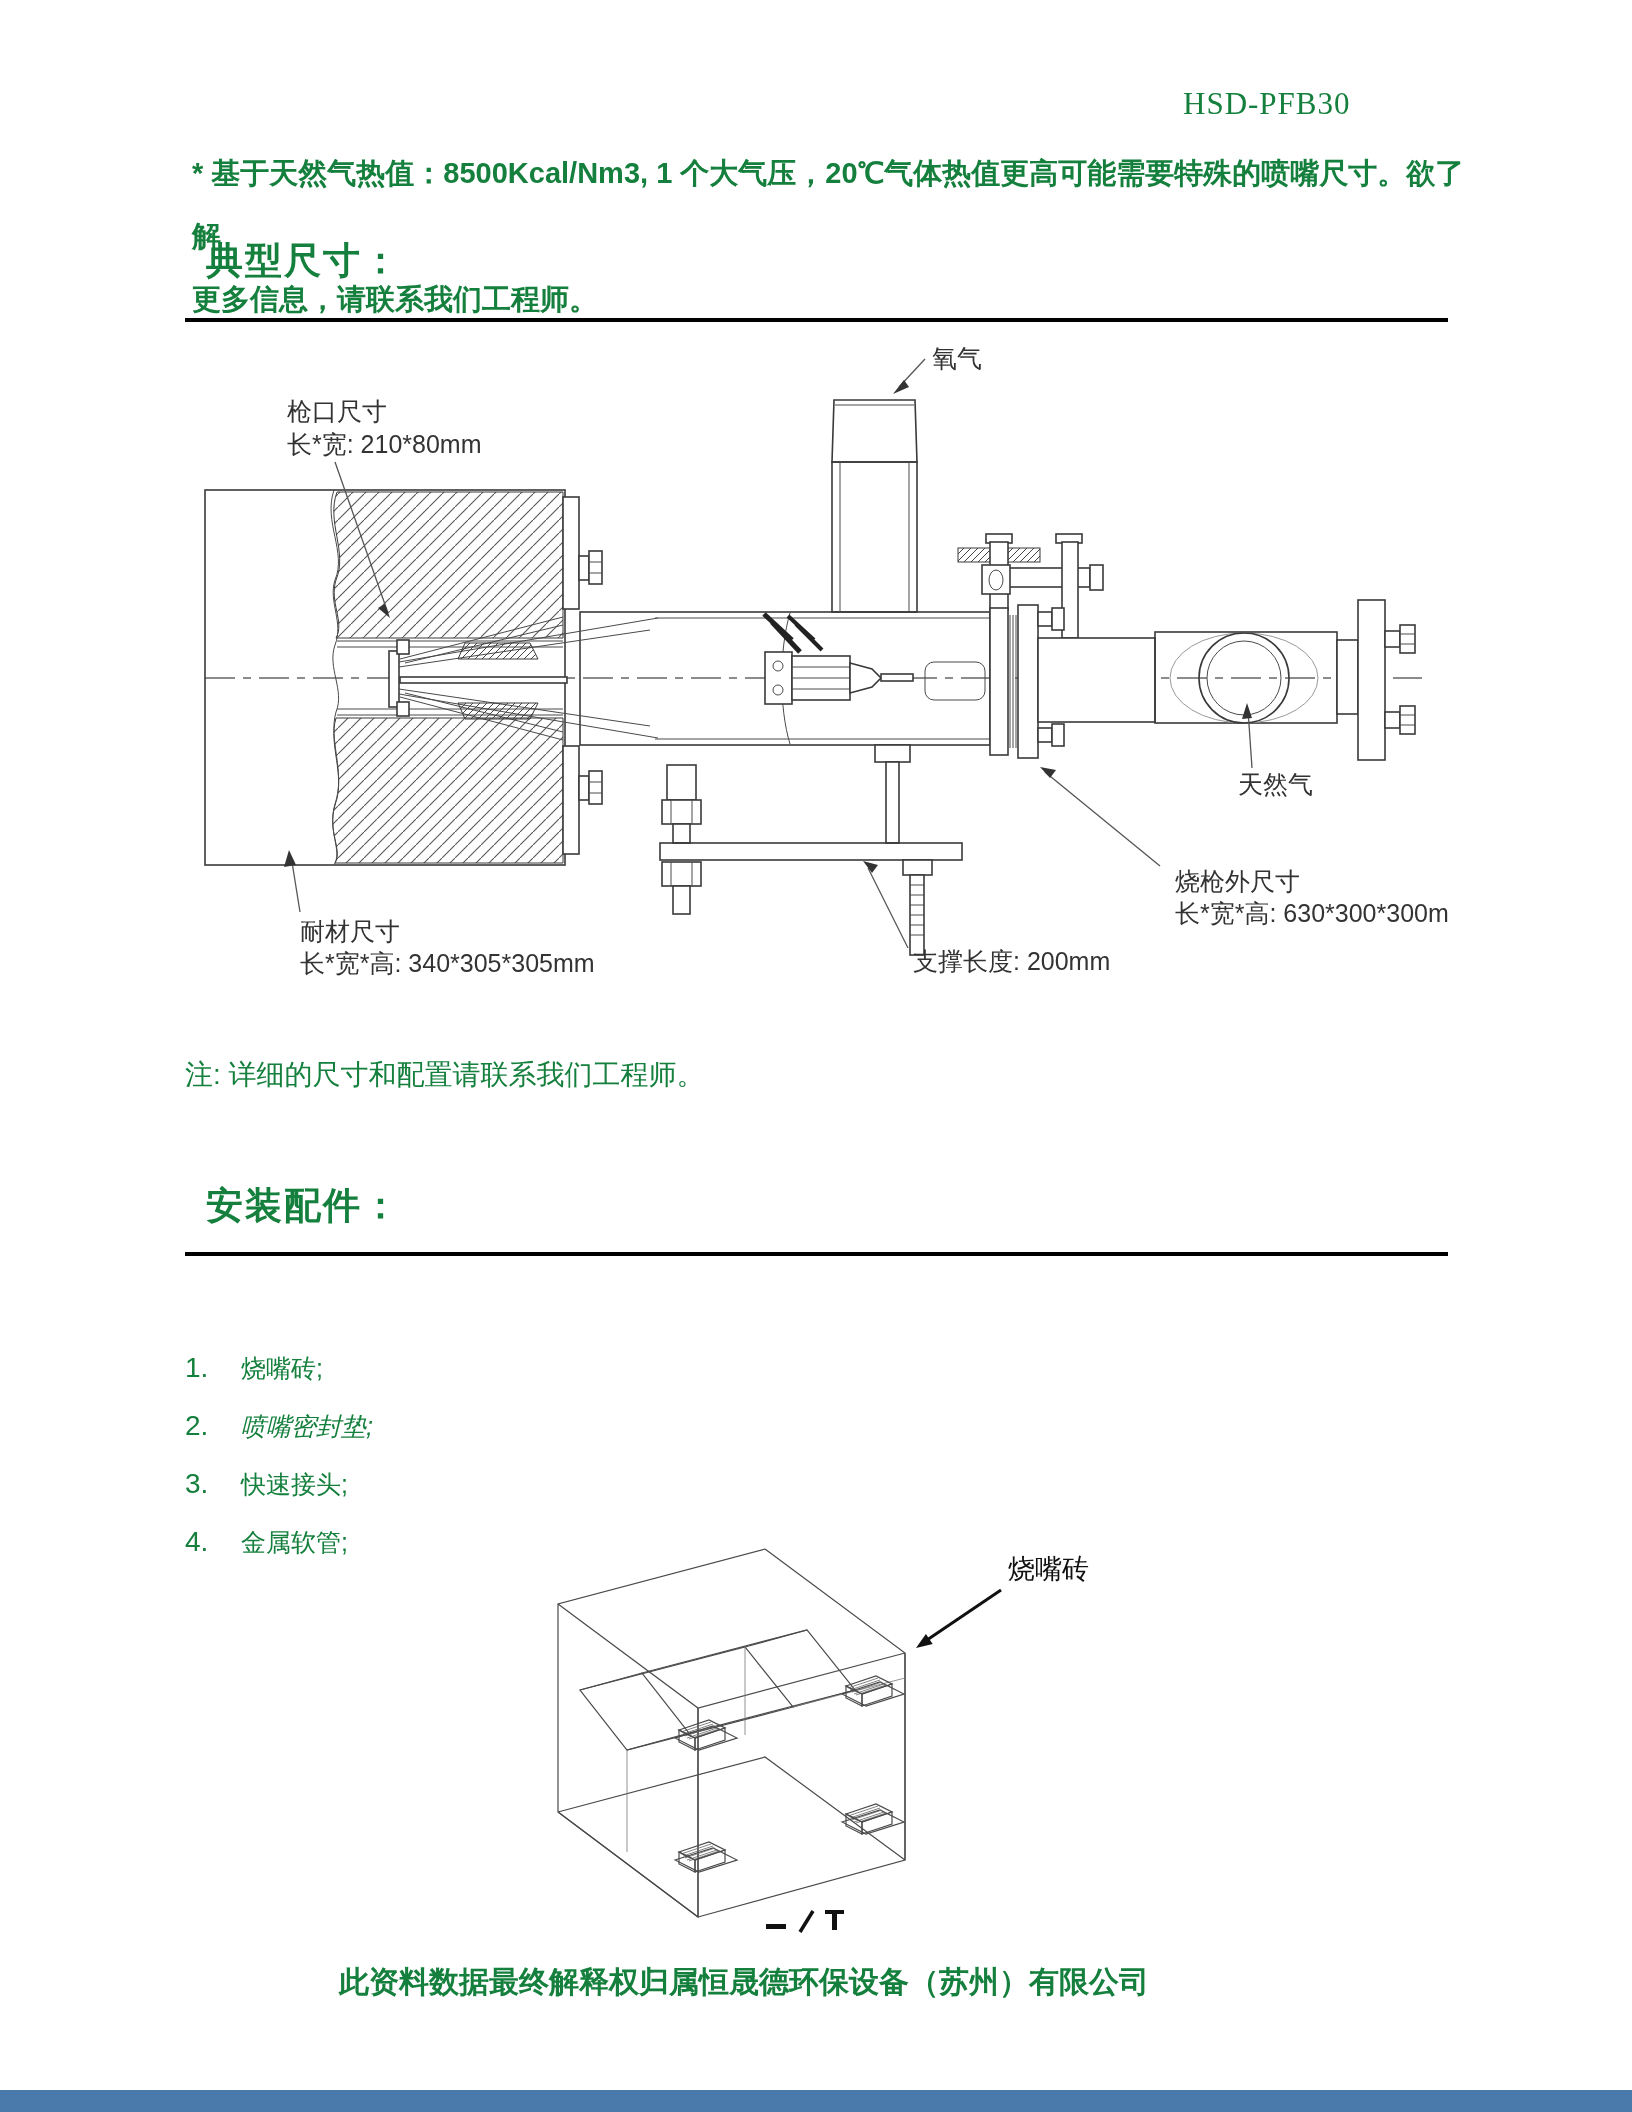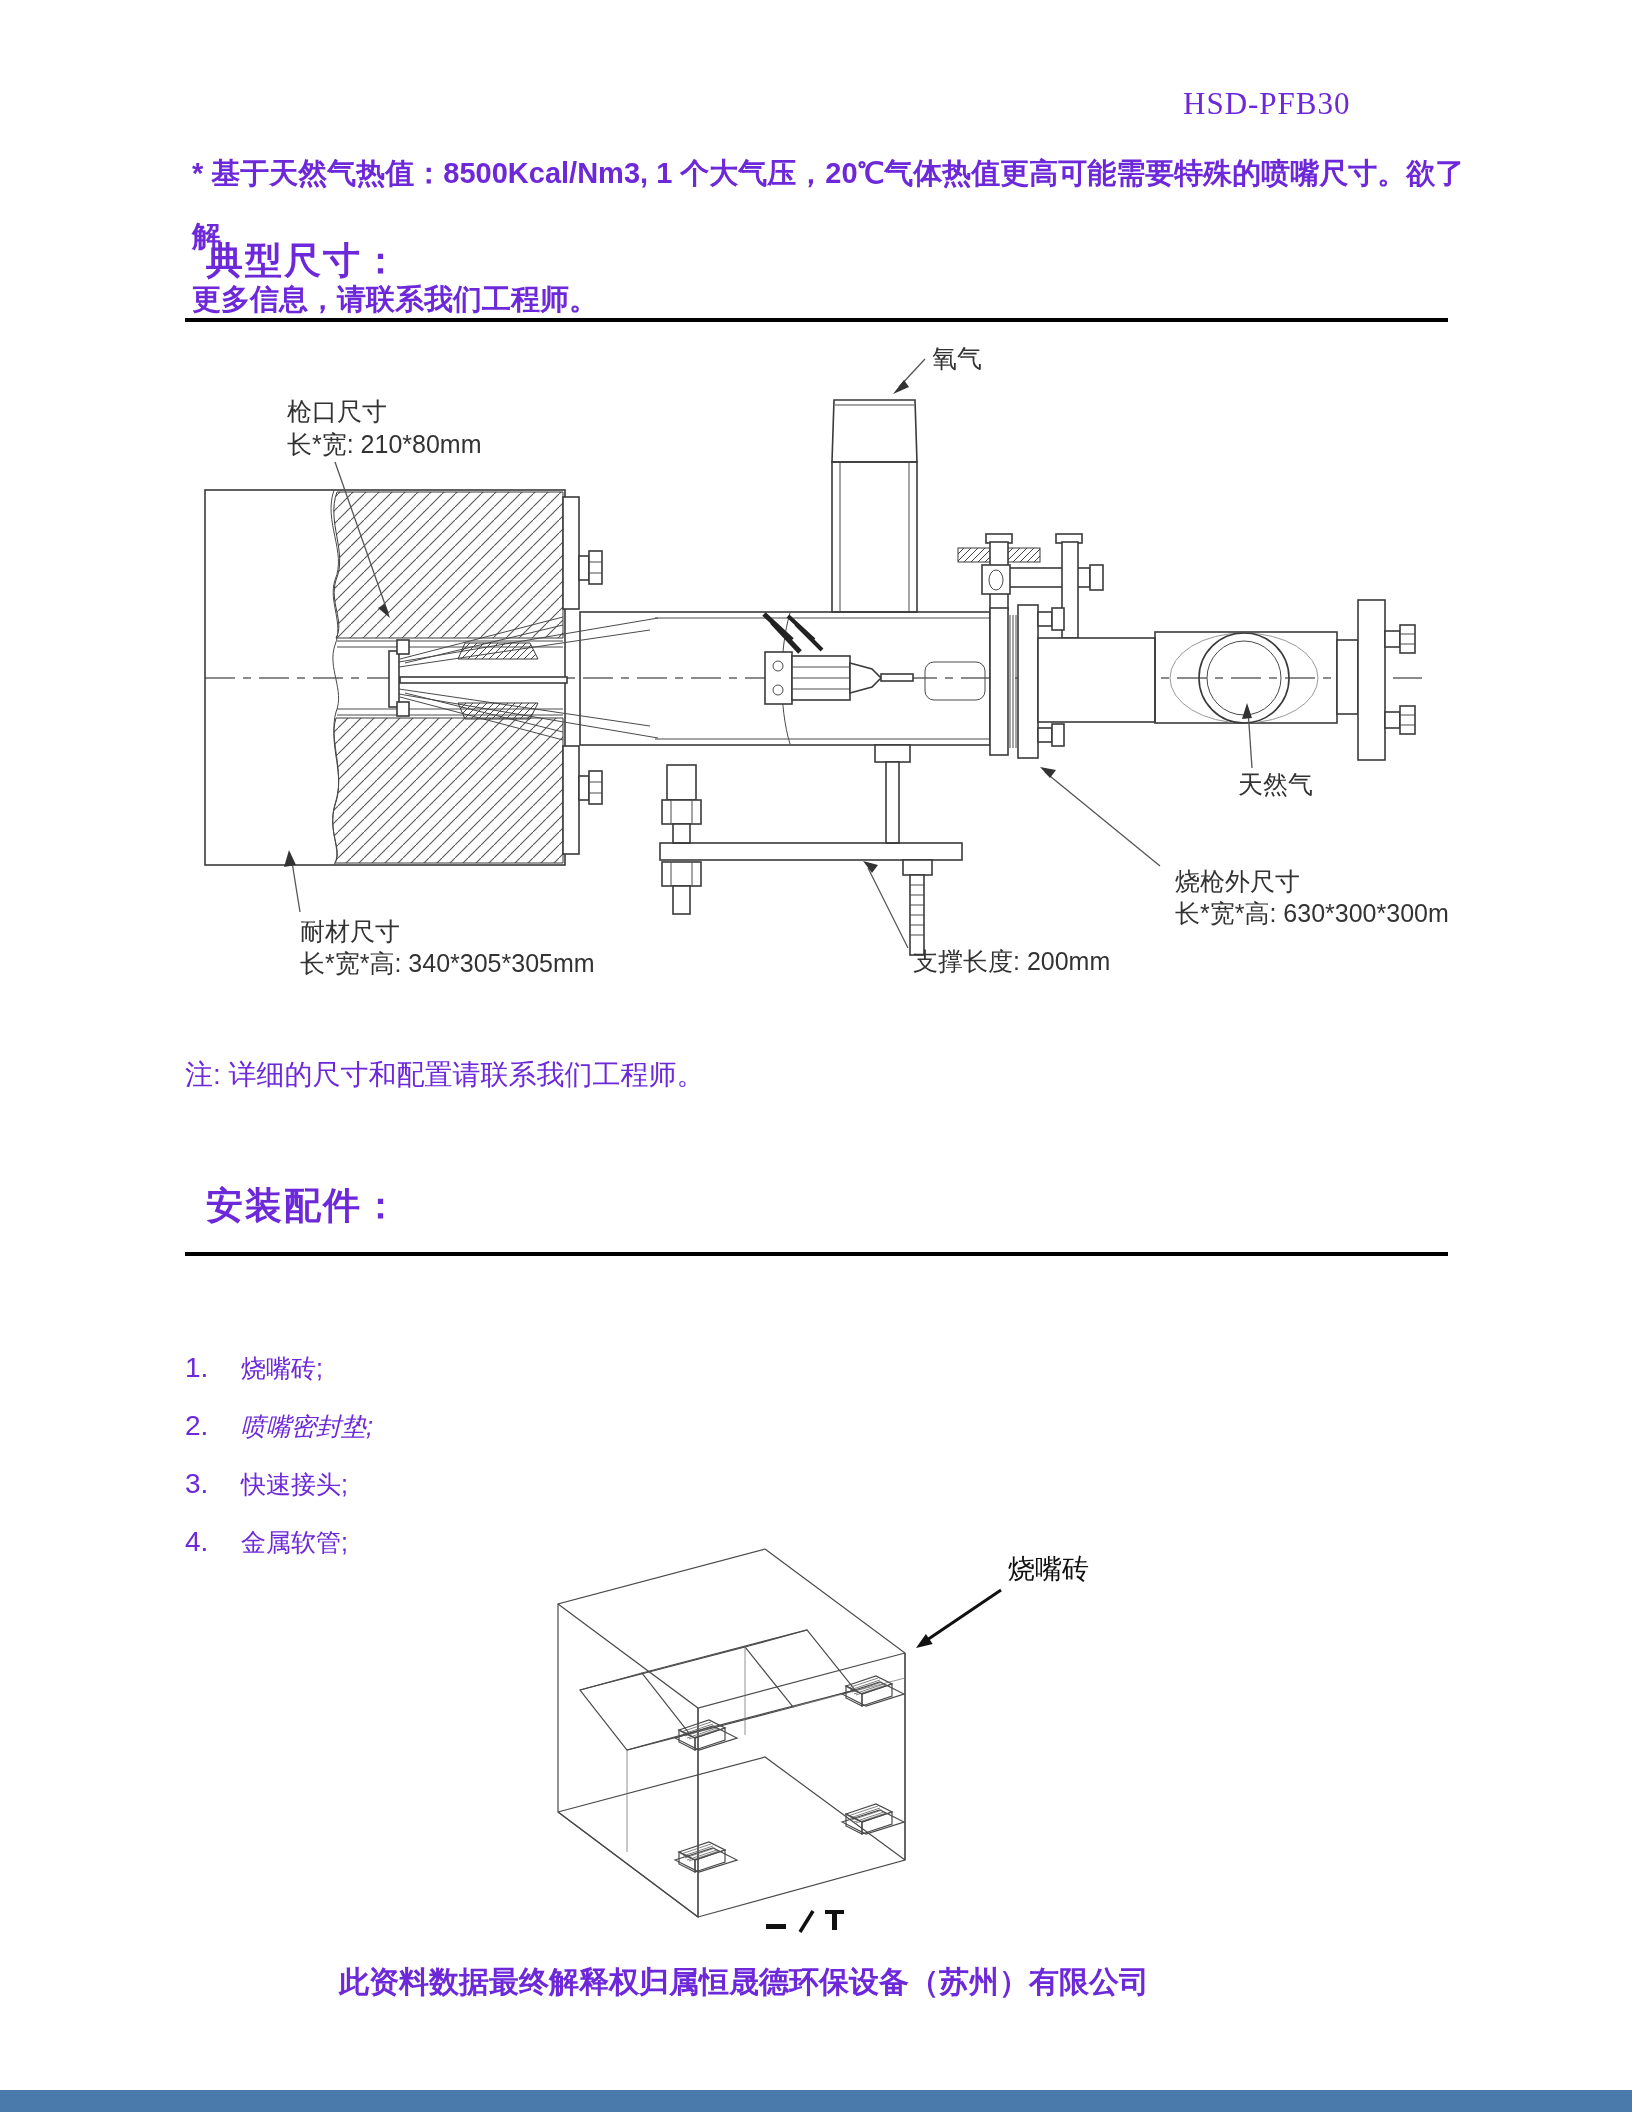--- a/index.html
+++ b/index.html
@@ -1,17 +1,17 @@
 <!DOCTYPE html>
 <html><head>
 <meta charset="utf-8">
 <style>
   html,body{margin:0;padding:0;background:#ffffff;}
   #page{position:relative;width:1632px;height:2112px;background:#ffffff;overflow:hidden;
-        font-family:"Liberation Sans",sans-serif;color:#6d28d9;}
+        font-family:"Liberation Sans",sans-serif;color:#15803d;}
   .abs{position:absolute;}
   .doc-code{font-family:"Liberation Serif",serif;font-size:31px;letter-spacing:1px;}
   .note{font-size:29px;font-weight:bold;line-height:63px;width:1275px;}
   .h1{font-size:37px;font-weight:bold;letter-spacing:2px;margin-left:16px;}
   .rule{height:4px;background:#000;width:1263px;}
   .body-text{font-size:28px;}
   .list-num{font-size:28px;position:absolute;left:185px;}
   .list-label{font-size:25px;position:absolute;left:241px;}
   .footer-text{font-family:"Liberation Serif",serif;font-size:30px;font-weight:bold;
                width:1488px;text-align:center;}

